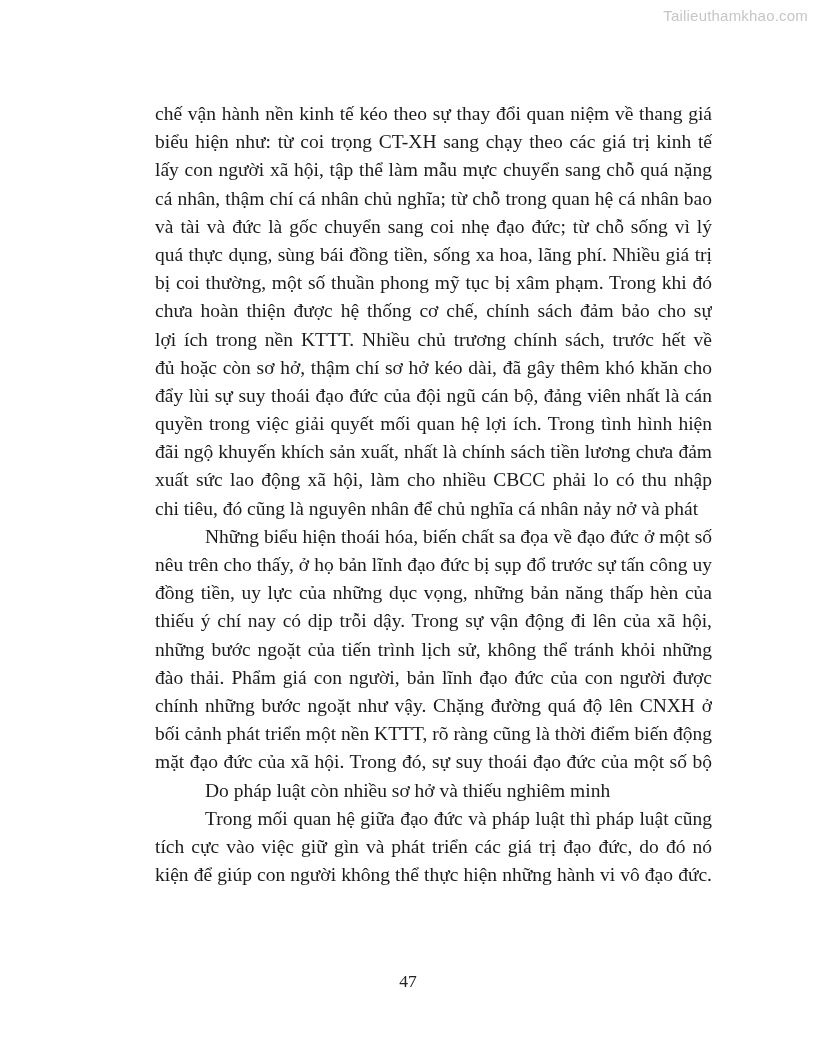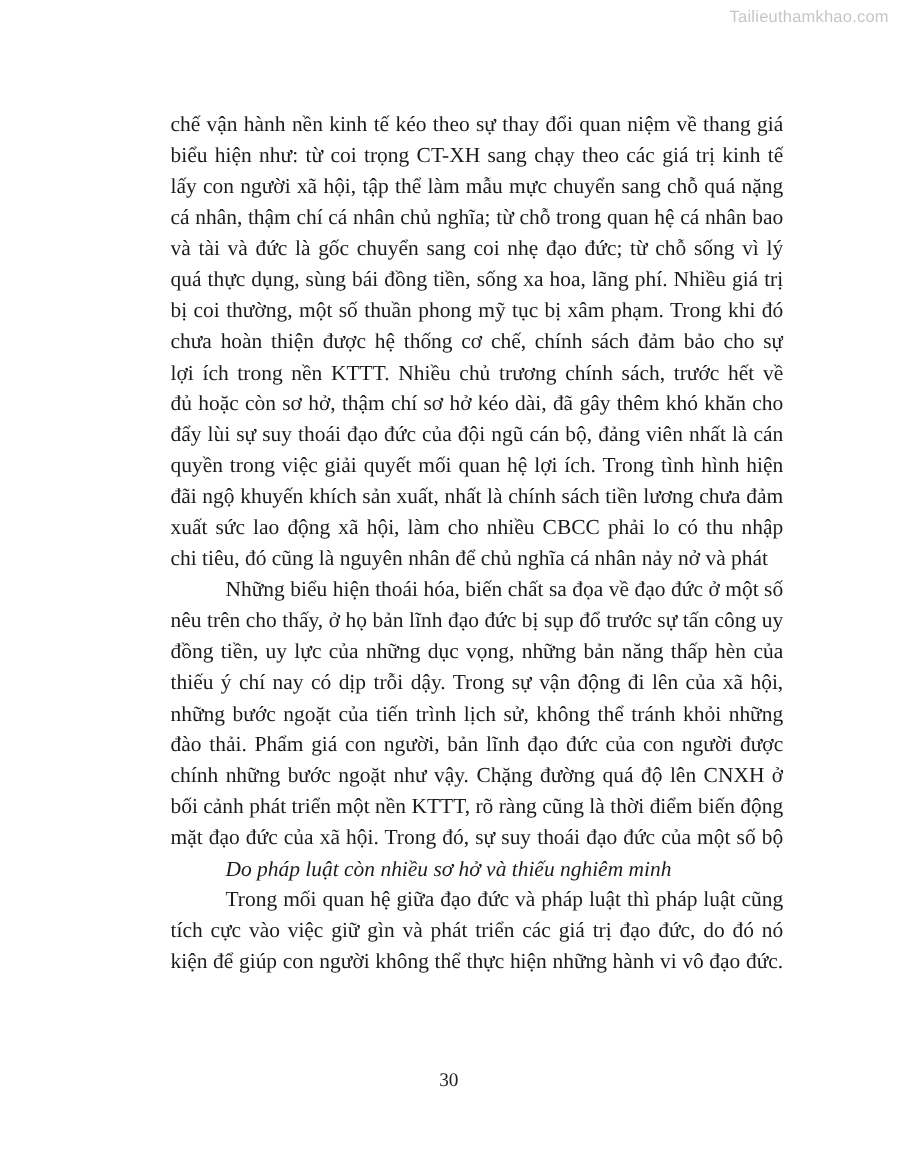--- a/index.html
+++ b/index.html
@@ -40,21 +40,20 @@
     text-align: left;
   }
   .line.justify {
     text-align: justify;
     text-align-last: justify;
   }
   .line.indent {
     text-indent: 50px;
   }
   .line.italic {
-    font-style: italic;
   }
   .pagenum {
     position: absolute;
     top: 971px;
     left: 0;
     width: 816px;
     text-align: center;
     font-size: 17.5px;
     color: #222222;
   }
@@ -97,14 +96,14 @@
       <div>
         <div class="line indent italic">Do pháp luật còn nhiều sơ hở và thiếu nghiêm minh</div>
       </div>
       <div>
         <div class="line justify indent">Trong mối quan hệ giữa đạo đức và pháp luật thì pháp luật cũng tham gia</div>
         <div class="line justify">tích cực vào việc giữ gìn và phát triển các giá trị đạo đức, do đó nó cũng là điều</div>
         <div class="line justify">kiện để giúp con người không thể thực hiện những hành vi vô đạo đức. Đạo đức và</div>
       </div>
     </div>
 
-  <div class="pagenum">30</div>
+  <div class="pagenum">47</div>
 </div>
 
 </body></html>

